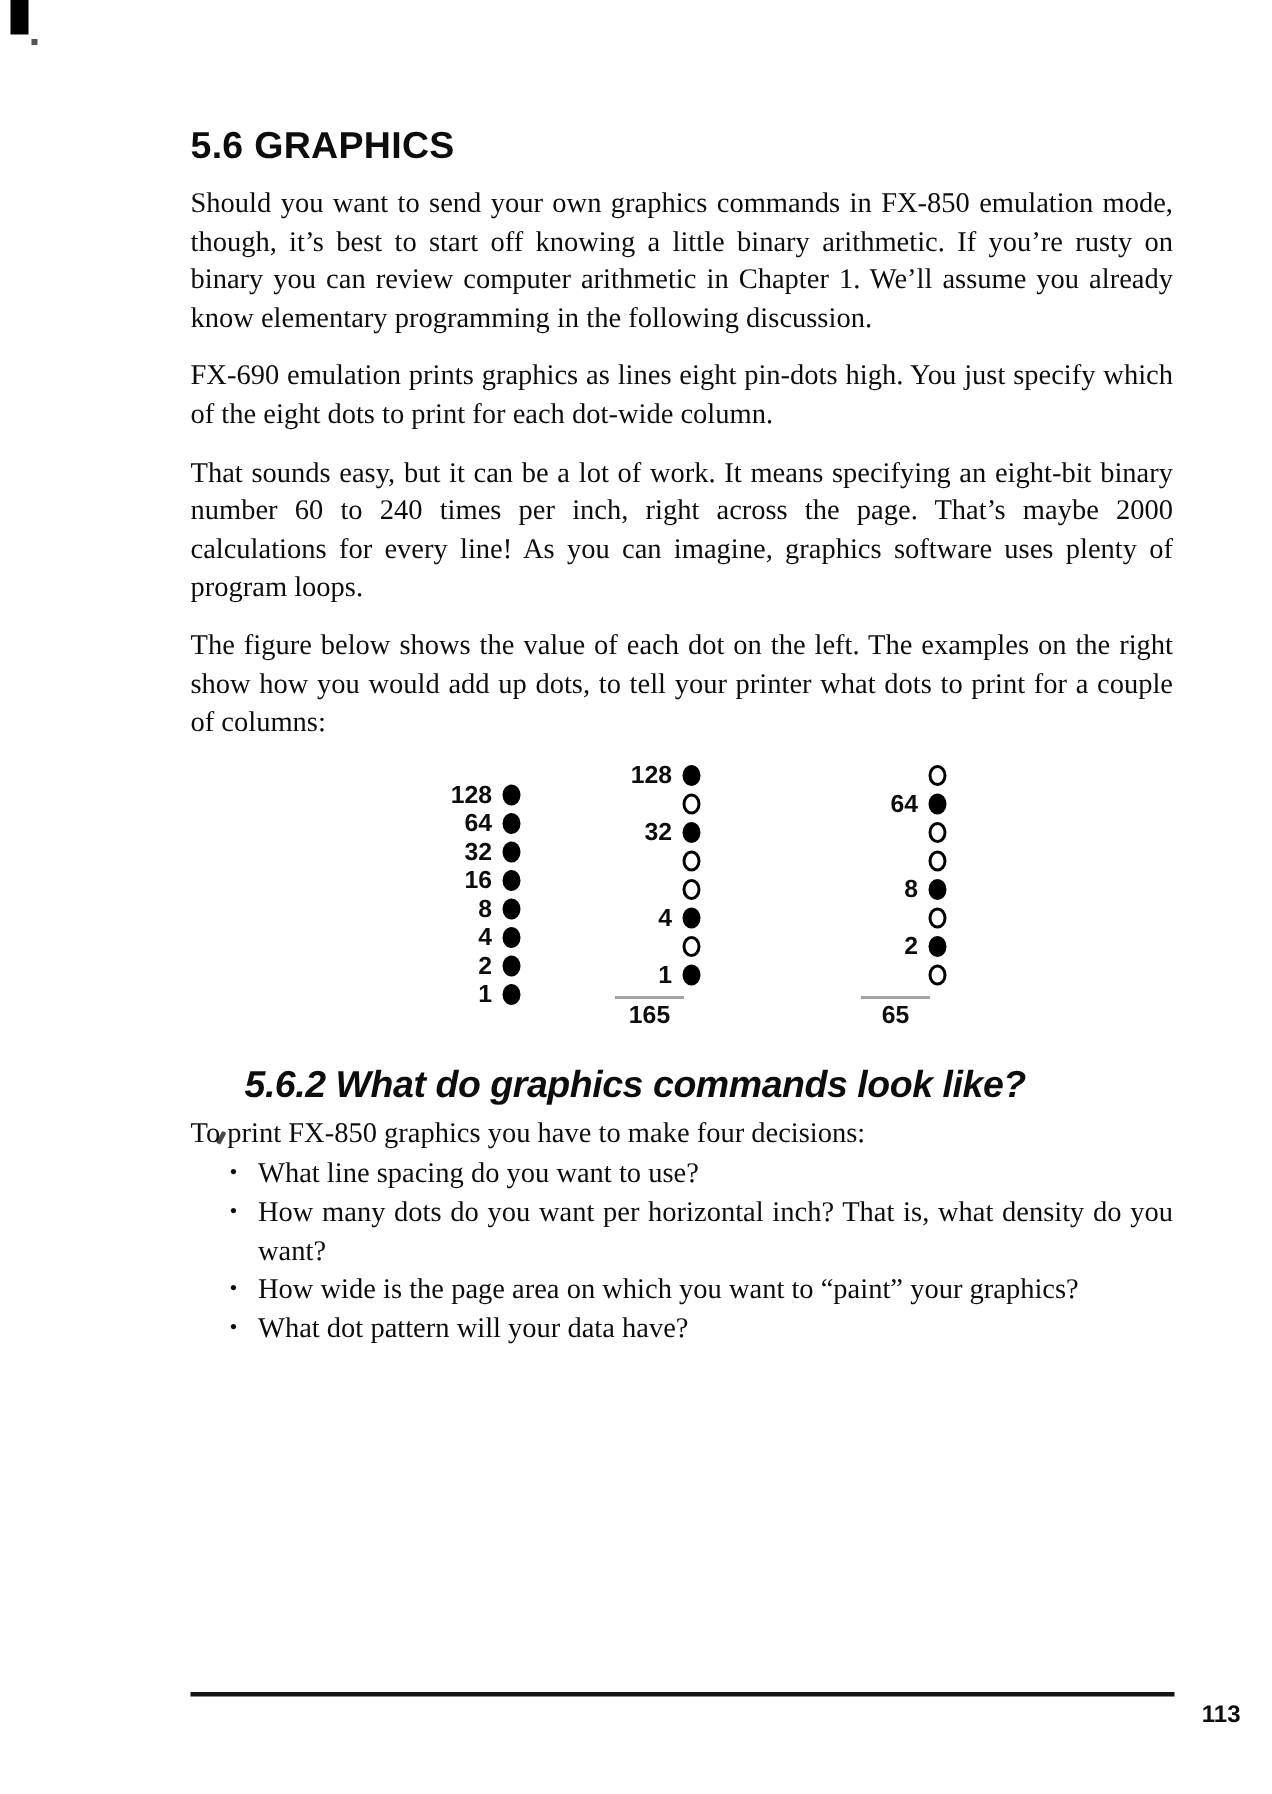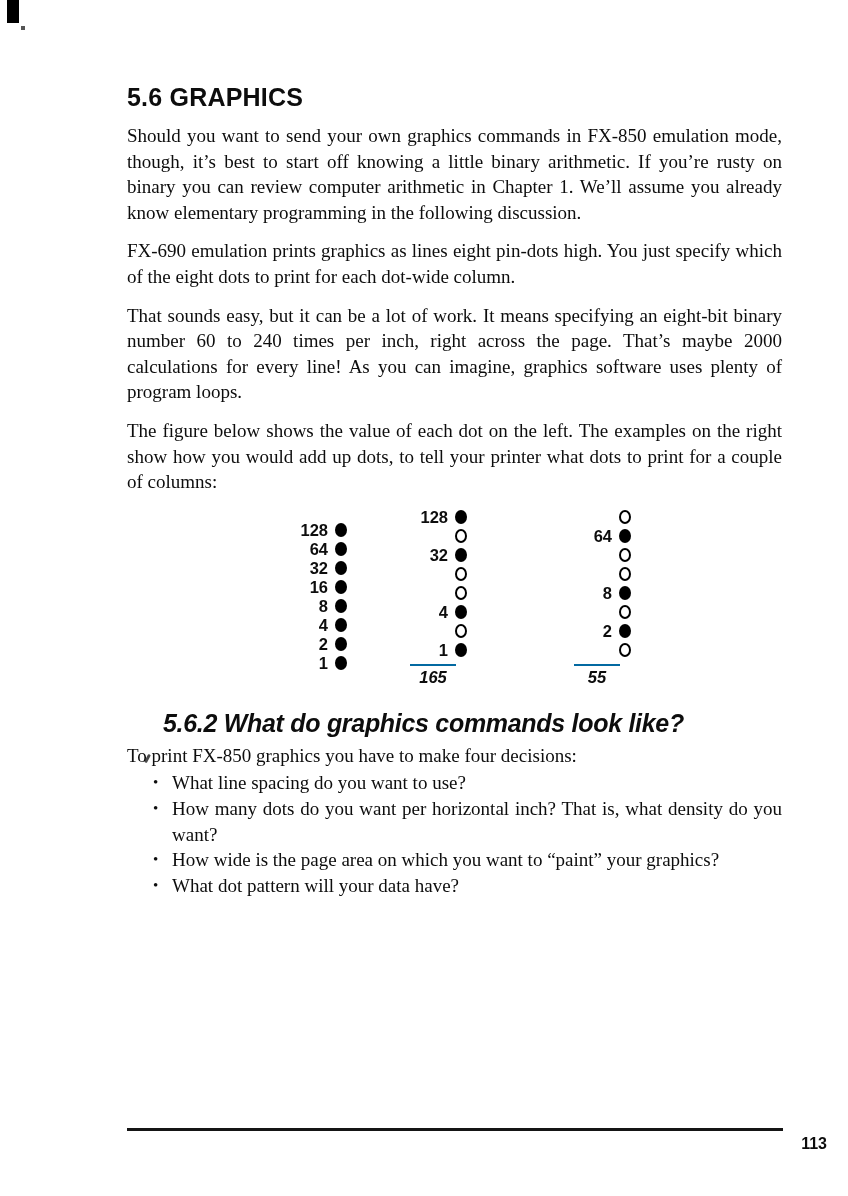--- a/index.html
+++ b/index.html
@@ -37,21 +37,21 @@
   .dot-col.col-0 { margin-left:167px; }
   .dot-col.col-1 { margin-left:67px; }
   .dot-col.col-2 { margin-left:111px; }
   .dot-row { display:flex; align-items:center; height:19px; }
   .dot-label { width:34px; text-align:right; margin-right:7px; line-height:19px; }
   .dot { width:12px; height:14px; border-radius:50%; box-sizing:border-box; flex:0 0 auto; }
   .dot.filled { background:#000; }
   .dot.open   { border:2.5px solid #000; background:#fff; }
   .dot-sum {
     width:46px; margin-left:-4px; margin-top:4px; padding-top:2px;
-    border-top:2px solid #0369a1; text-align:center; line-height:18px;font-style:italic;
+    border-top:2px solid #a3a3a3; text-align:center; line-height:18px;
   }
 
   
   ul.decisions { margin:0; padding:0; list-style:none; }
   ul.decisions li { display:flex; font-size:19px; line-height:25.6px; }
   ul.decisions .marker { width:45px; padding-left:26px; box-sizing:border-box; font-size:15px; }
   ul.decisions .li-text { flex:1; text-align:justify; }
 
   
   .footer-rule { position:absolute; left:127px; top:1128px; width:656px; height:3px; background:#151515; }
@@ -173,21 +173,21 @@
             <span class="dot open"></span>
           </div>
           <div class="dot-row">
             <span class="dot-label">2</span>
             <span class="dot filled"></span>
           </div>
           <div class="dot-row">
             <span class="dot-label"></span>
             <span class="dot open"></span>
           </div>
-          <div class="dot-sum">55</div>
+          <div class="dot-sum">65</div>
         </div>
       </div>
 
     <h2 class="h562">5.6.2 What do graphics commands look like?</h2>
     <p class="intro">To print FX-850 graphics you have to make four decisions:</p>
     <ul class="decisions">
         <li>
           <span class="marker">•</span>
           <span class="li-text">What line spacing do you want to use?</span>
         </li>

